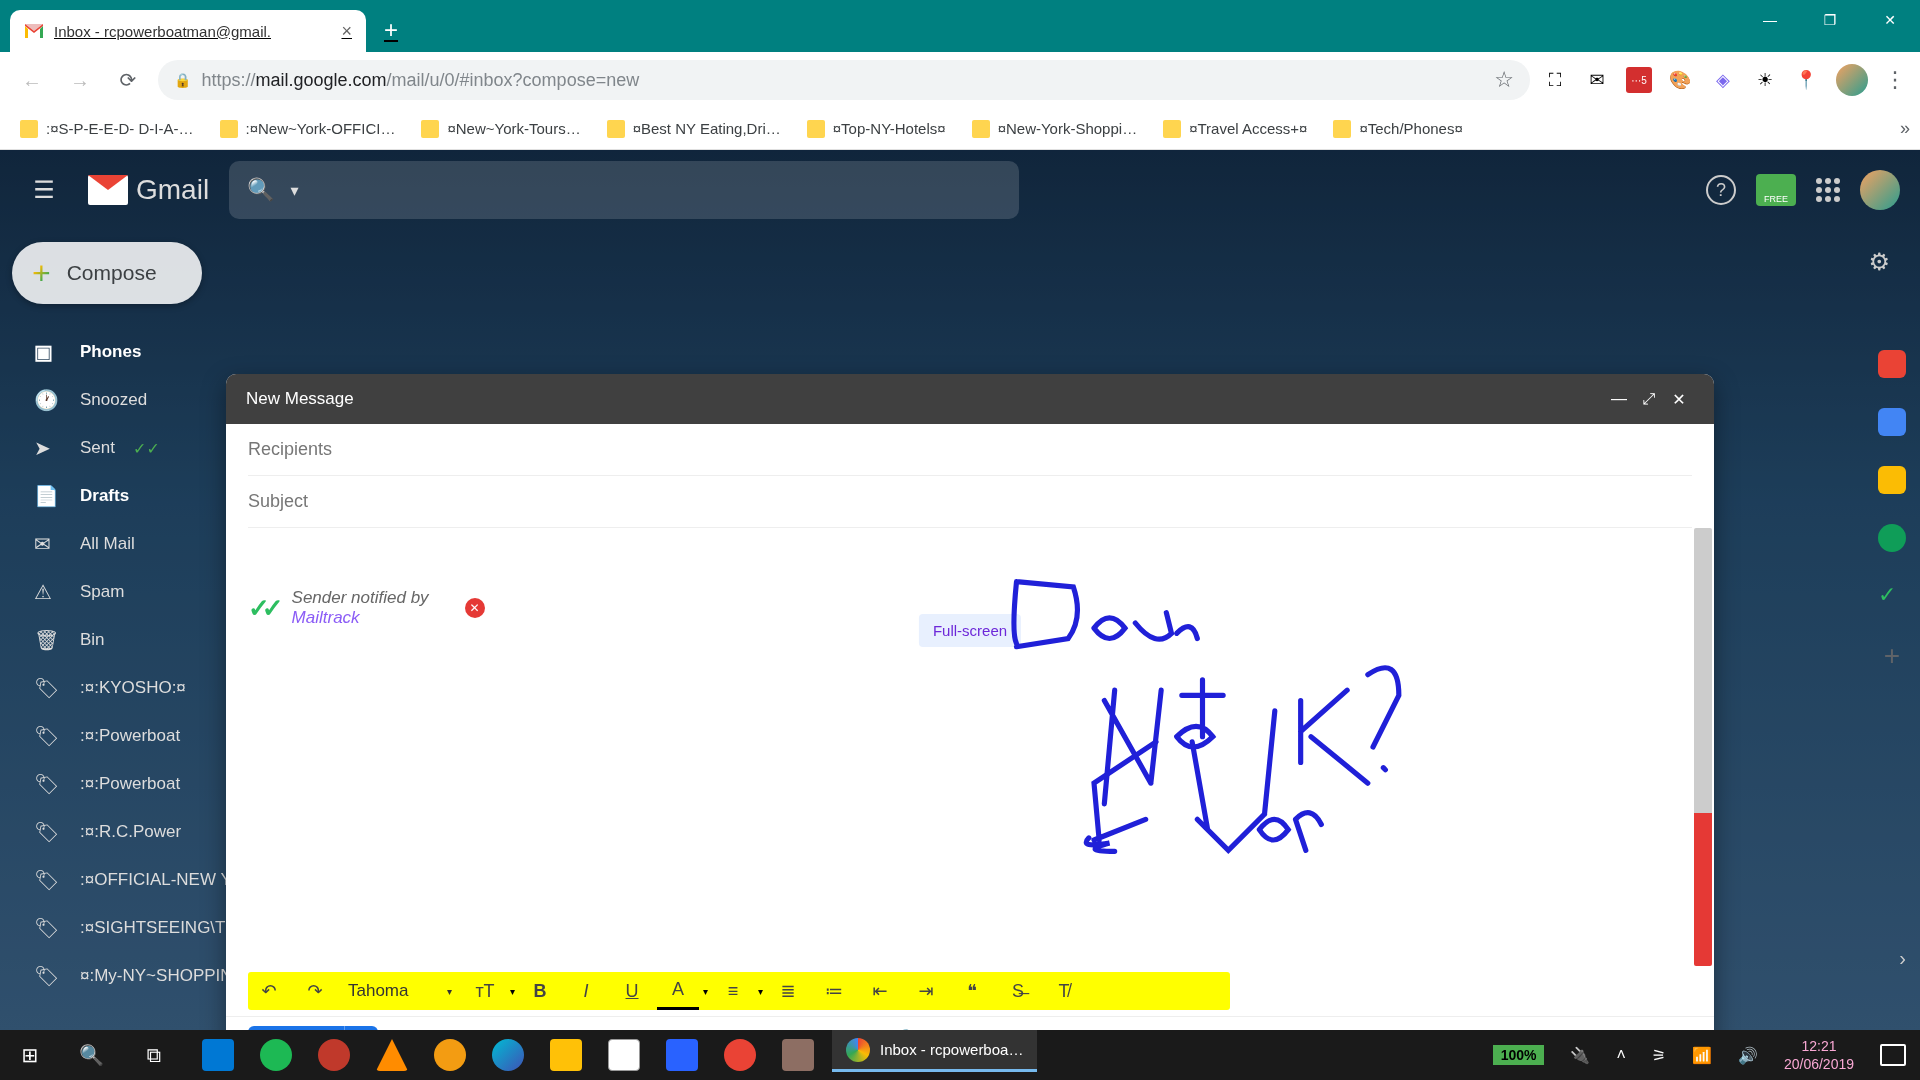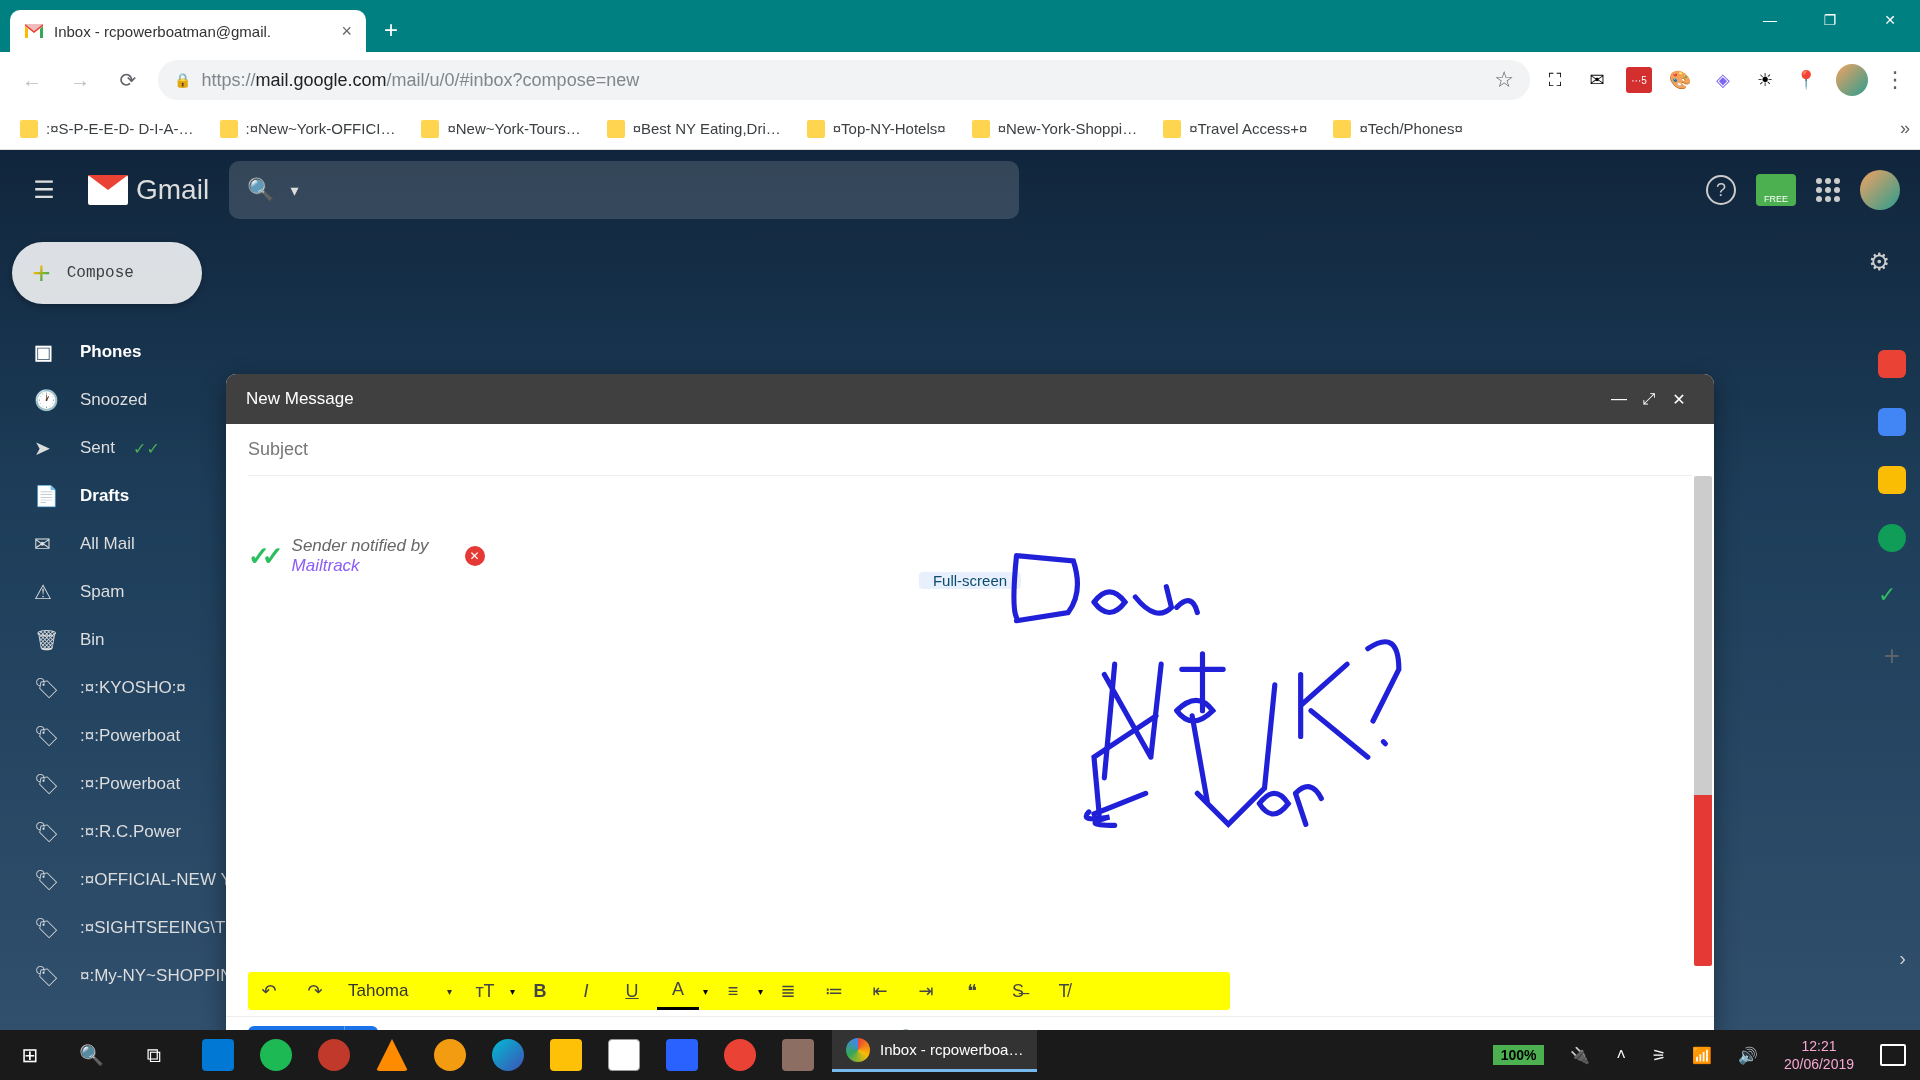--- a/index.html
+++ b/index.html
@@ -1,19 +1,19 @@
 <!DOCTYPE html>
 <html><head>
 <meta charset="utf-8">
 <style>
 * { margin: 0; padding: 0; box-sizing: border-box; font-family: 'Segoe UI', Arial, sans-serif; }
 body { width: 1920px; height: 1080px; overflow: hidden; background: #008080; position: relative; }
 
 
-.browser-top { background: #008080; height: 52px; display: flex; align-items: flex-end; }
+.browser-top { background: #008080; height: 52px; display: flex; align-items: flex-end; text-decoration: underline; }
 .tab { background: #fff; height: 42px; width: 356px; margin-left: 10px; border-radius: 10px 10px 0 0; display: flex; align-items: center; padding: 0 14px; gap: 10px; }
 .tab-favicon { width: 20px; height: 20px; display: flex; align-items: center; justify-content: center; }
 .tab-title { font-size: 15px; color: #333; flex: 1; white-space: nowrap; overflow: hidden; text-overflow: ellipsis; }
 .tab-close { font-size: 18px; color: #666; cursor: pointer; }
 .new-tab { color: #fff; font-size: 24px; margin-left: 18px; margin-bottom: 8px; cursor: pointer; }
 .window-controls { position: absolute; right: 0; top: 0; display: flex; }
 .win-btn { width: 60px; height: 40px; display: flex; align-items: center; justify-content: center; color: #fff; cursor: pointer; font-size: 14px; }
 
 .addr-bar { background: #fff; height: 56px; display: flex; align-items: center; padding: 0 14px; gap: 12px; }
 .nav-btn { width: 36px; height: 36px; display: flex; align-items: center; justify-content: center; color: #5f6368; border-radius: 50%; cursor: pointer; font-size: 20px; }
@@ -51,21 +51,21 @@
 .help-icon { width: 30px; height: 30px; border: 2px solid #ccc; border-radius: 50%; display: flex; align-items: center; justify-content: center; color: #ccc; font-size: 18px; cursor: pointer; }
 .free-badge { width: 40px; height: 32px; background: #4caf50; border-radius: 4px; font-size: 9px; color: #fff; display: flex; align-items: flex-end; justify-content: center; padding-bottom: 2px; }
 .apps-grid { width: 24px; height: 24px; display: grid; grid-template-columns: repeat(3,6px); grid-template-rows: repeat(3,6px); gap: 3px; cursor: pointer; }
 .apps-grid span { background: #ccc; border-radius: 50%; }
 .user-avatar { width: 40px; height: 40px; border-radius: 50%; background: linear-gradient(135deg,#f4a261,#2a9d8f); }
 
 .gmail-body { position: relative; display: flex; height: 800px; }
 .sidebar { width: 232px; padding-top: 12px; }
 .compose-btn { width: 190px; height: 62px; background: rgba(255,255,255,0.85); border-radius: 31px; margin-left: 12px; display: flex; align-items: center; gap: 16px; padding-left: 20px; cursor: pointer; box-shadow: 0 2px 6px rgba(0,0,0,0.3); }
 .compose-plus { font-size: 32px; font-weight: 300; background: linear-gradient(135deg,#ea4335,#fbbc04,#34a853,#4285f4); -webkit-background-clip: text; background-clip: text; color: transparent; }
-.compose-text { font-size: 16px; color: #3c4043; font-family: Liberation Mono, monospace; }
+.compose-text { font-size: 21px; color: #3c4043; }
 .nav-list { margin-top: 24px; }
 .nav-item { height: 48px; display: flex; align-items: center; gap: 22px; padding-left: 34px; color: #ddd; cursor: pointer; font-size: 17px; }
 .nav-item.active { font-weight: 600; color: #fff; }
 .nav-icon { width: 24px; font-size: 20px; }
 .nav-check { color: #4caf50; font-size: 16px; margin-left: -4px; }
 .label-item { height: 48px; display: flex; align-items: center; gap: 22px; padding-left: 34px; color: #ddd; cursor: pointer; font-size: 17px; white-space: nowrap; overflow: hidden; }
 
 .gear-icon { position: absolute; right: 30px; top: 18px; color: #ccc; font-size: 24px; cursor: pointer; }
 
 
@@ -86,21 +86,21 @@
 .compose-fields { padding: 0 22px; }
 .field { height: 52px; border-bottom: 1px solid #eee; display: flex; align-items: center; }
 .field input { border: none; font-size: 18px; color: #666; width: 100%; outline: none; }
 .field input::placeholder { color: #777; }
 .compose-body { flex: 1; padding: 18px 22px; position: relative; overflow: hidden; }
 .mailtrack-row { display: flex; align-items: center; gap: 16px; margin-top: 42px; }
 .mt-check { color: #2dbe60; font-size: 26px; font-weight: bold; letter-spacing: -8px; }
 .mt-text { font-size: 17px; color: #666; font-style: italic; }
 .mt-link { color: #8b5cf6; }
 .mt-x { width: 20px; height: 20px; background: #e53935; border-radius: 50%; color: #fff; display: flex; align-items: center; justify-content: center; font-size: 12px; cursor: pointer; margin-left: 20px; }
-.fullscreen-tip { position: absolute; left: 50%; top: 96px; transform: translateX(-50%); background: #e8f0fe; color: #0c4a6e; padding: 0 14px; border-radius: 4px; font-size: 15px; }
+.fullscreen-tip { position: absolute; left: 50%; top: 86px; transform: translateX(-50%); background: #e8f0fe; color: #6d28d9; padding: 8px 14px; border-radius: 4px; font-size: 15px; }
 .handwriting { position: absolute; left: 0; top: 0; width: 100%; height: 100%; pointer-events: none; }
 .body-scrollbar { position: absolute; right: 2px; top: 0; width: 18px; height: 100%; background: linear-gradient(180deg,#ccc 0%,#ccc 65%,#e53935 65%,#e53935 100%); border-radius: 2px; }
 
 .format-toolbar { height: 50px; background: #fff; display: flex; align-items: center; padding: 0 22px; gap: 4px; position: relative; }
 .format-highlight { position: absolute; left: 22px; top: 6px; width: 982px; height: 38px; background: #ffff00; z-index: 0; border-radius: 3px; }
 .fmt-btn { position: relative; z-index: 1; width: 42px; height: 38px; display: flex; align-items: center; justify-content: center; cursor: pointer; font-size: 18px; color: #444; }
 .fmt-font { position: relative; z-index: 1; width: 120px; font-size: 17px; color: #333; display: flex; align-items: center; justify-content: space-between; padding: 0 8px; cursor: pointer; }
 .fmt-dd { font-size: 10px; }
 
 .compose-footer { height: 66px; display: flex; align-items: center; padding: 0 22px; gap: 12px; border-top: 1px solid #eee; }
@@ -319,20 +319,23 @@
   </div>
 
   <div class="compose-window">
     <div class="compose-header">
       <span class="compose-title">New Message</span>
       <span class="compose-hbtn">—</span>
       <span class="compose-hbtn">⤢</span>
       <span class="compose-hbtn">✕</span>
     </div>
     <div class="compose-fields">
+      <div class="field">
+          <input placeholder="Recipients" style="">
+        </div>
       <div class="field">
           <input placeholder="Subject" style="">
         </div>
     </div>
     <div class="compose-body">
       <div class="mailtrack-row">
         <span class="mt-check">✓✓</span>
         <span class="mt-text"><span>Sender notified by</span><br><span class="mt-link">Mailtrack</span></span>
         <span class="mt-x">✕</span>
       </div>

